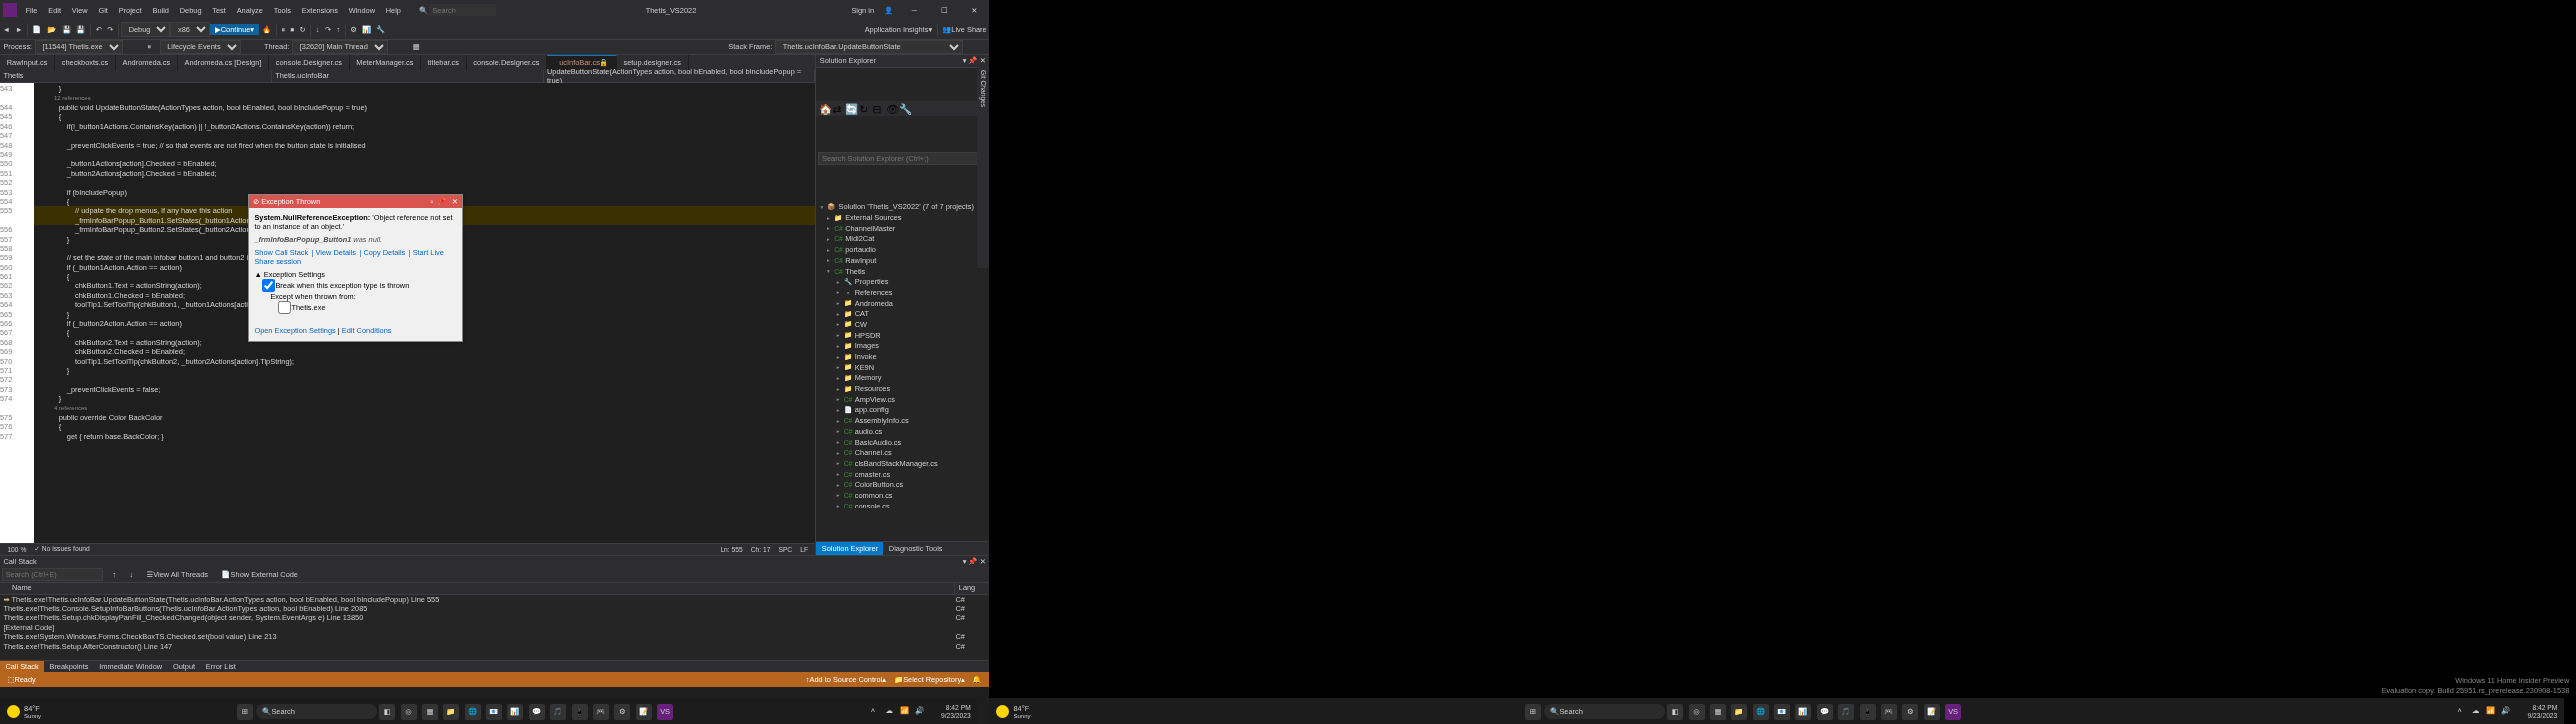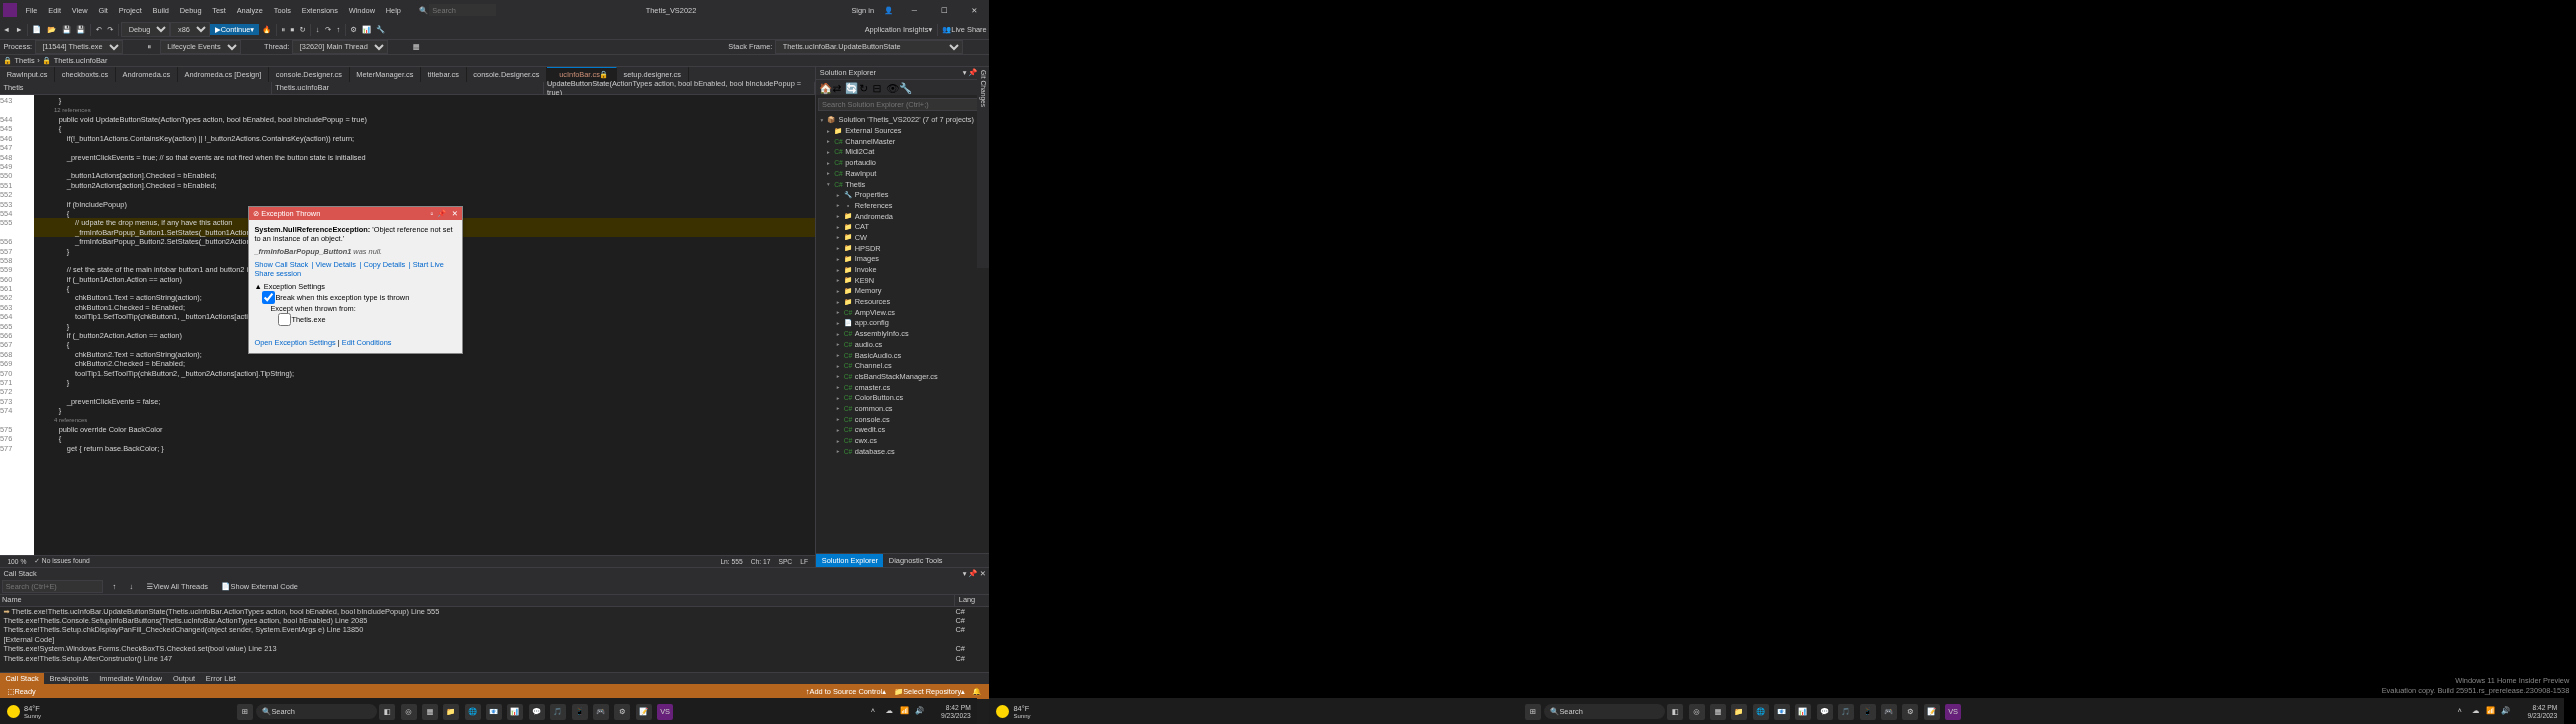--- a/index.html
+++ b/index.html
@@ -30,21 +30,21 @@
 .processbar .pb-label { margin-right: 2.7px; }
 .processbar .pb-dropdown { background: #333; border: 0.7px solid #3e3e42; color: #ccc; font-size: 7.4px; padding: 0.7px 2.7px; margin-right: 23px; }
 .processbar .pb-icon { width: 10.7px; height: 10.7px; margin: 0 1.3px; }
 
 
 .breadcrumb { height: 12px; background: #2d2d30; display: flex; align-items: center; font-size: 7.4px; color: #ccc; border-bottom: 0.7px solid #3e3e42; padding: 0 3.4px; }
 
 
 .main-area { display: flex; height: calc(100% - 225px); }
 .editor-area { flex: 1; display: flex; flex-direction: column; }
-.solution-area { width: 174px; background: #252526; border-left: 0.7px solid #3e3e42; display: flex; flex-direction: column; }
+.solution-area { width: 174px; background: #252526; border-left: 0.7px solid #3e3e42; display: flex; flex-direction: column; gap: 33px; }
 
 
 .tabs { height: 14.8px; background: #2d2d30; display: flex; font-size: 7.4px; overflow: hidden; }
 .tab { padding: 0 6.7px; display: flex; align-items: center; color: #ccc; border-right: 0.7px solid #1e1e1e; cursor: pointer; white-space: nowrap; }
 .tab.active { background: #1e1e1e; color: #fff; border-top: 1.3px solid #007acc; padding-left: 12px; }
 .tab.orange { color: #ce9178; }
 
 
 .navbar { height: 13.4px; background: #2d2d30; display: flex; font-size: 7.4px; color: #ccc; border-bottom: 0.7px solid #3e3e42; }
 .navbar .nav-item { flex: 1; padding: 0 3.4px; border-right: 0.7px solid #3e3e42; display: flex; align-items: center; }
@@ -98,21 +98,21 @@
 
 .git-sidebar { position: absolute; right: 0; top: 67px; width: 12px; height: 201px; background: #2d2d30; writing-mode: vertical-rl; font-size: 6.7px; color: #ccc; display: flex; align-items: center; padding-top: 3.4px; }
 
 
 .callstack-area { height: 117px; background: #252526; border-top: 0.7px solid #3e3e42; display: flex; flex-direction: column; }
 .cs-header { height: 12px; background: #2d2d30; color: #ccc; font-size: 7.4px; padding: 0 3.4px; display: flex; align-items: center; justify-content: space-between; }
 .cs-toolbar { height: 14.8px; background: #2d2d30; display: flex; align-items: center; padding: 0 2px; border-bottom: 0.7px solid #3e3e42; }
 .cs-toolbar input { background: #333; border: 0.7px solid #3e3e42; color: #ccc; font-size: 7.4px; padding: 1.3px 2.7px; width: 101px; }
 .cs-toolbar .cs-btn { padding: 0 4px; color: #ccc; font-size: 7.4px; display: flex; align-items: center; margin-left: 5.4px; }
 .cs-cols { height: 12px; background: #2d2d30; display: flex; font-size: 7.4px; color: #ccc; border-bottom: 0.7px solid #3e3e42; }
-.cs-cols .col-name { flex: 1; padding: 0 2px; border-right: 0.7px solid #3e3e42; }
+.cs-cols .col-name { flex: 1; padding: 0 12px; border-right: 0.7px solid #3e3e42; }
 .cs-cols .col-lang { width: 34px; padding: 0 3.4px; }
 .cs-rows { flex: 1; font-size: 7.4px; color: #ccc; overflow: auto; }
 .cs-rows .row { display: flex; height: 9.4px; padding-left: 3.4px; }
 .cs-rows .row .rn { flex: 1; white-space: nowrap; overflow: hidden; }
 .cs-rows .row .rl { width: 34px; }
 .cs-rows .arrow-icon { color: #dcb67a; margin-right: 2px; }
 .cs-tabs { height: 12px; background: #2d2d30; display: flex; font-size: 7.4px; border-top: 0.7px solid #3e3e42; }
 .cs-tabs .cs-tab { padding: 0 5.4px; display: flex; align-items: center; color: #ccc; cursor: pointer; }
 .cs-tabs .cs-tab.active { background: #b5651d; color: white; }
 
@@ -210,25 +210,20 @@
     <span class="pb-icon">⏸</span>
     <select class="pb-dropdown"><option>Lifecycle Events</option></select>
     <span class="pb-label">Thread:</span>
     <select class="pb-dropdown"><option>[32620] Main Thread</option></select>
     <span class="pb-icon">▦</span>
     <span style="flex:1"></span>
     <span class="pb-label">Stack Frame:</span>
     <select class="pb-dropdown" style="width:188px"><option>Thetis.ucInfoBar.UpdateButtonState</option></select>
   </div>
 
-  <div class="breadcrumb">
-    <span>🔒 <span>Thetis</span></span>
-    <span style="margin:0 2.7px">›</span>
-    <span>🔒 <span>Thetis.ucInfoBar</span></span>
-  </div>
 
   <div class="main-area">
     <div class="editor-area">
 
       <div class="tabs">
         <div class="tab">
             <span>RawInput.cs</span>
           </div>
         <div class="tab">
             <span>checkboxts.cs</span>

